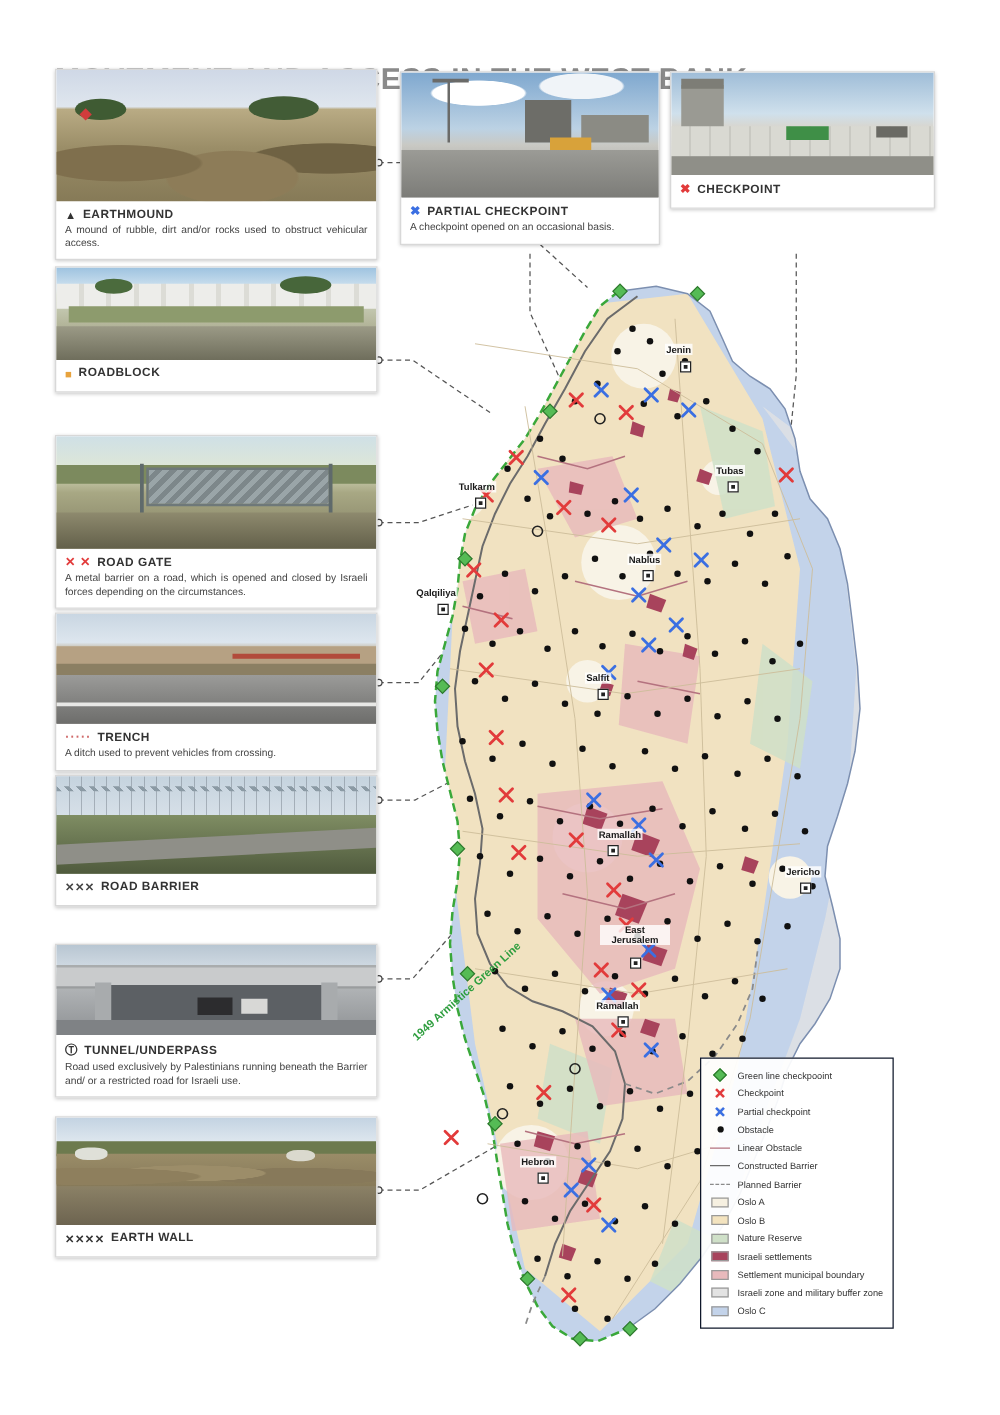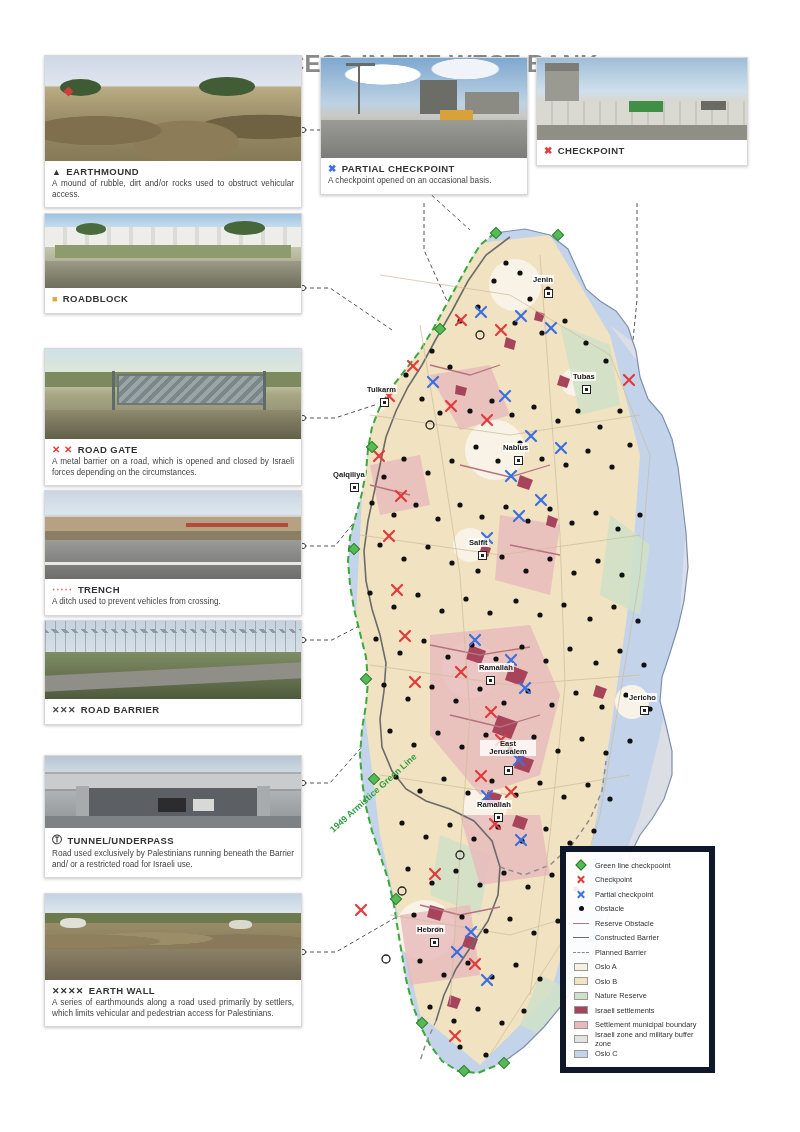--- a/index.html
+++ b/index.html
@@ -57,21 +57,21 @@
     color: #444;
     text-align: justify;
   }
 
   
   #legend {
     position: absolute;
     left: 560px; top: 846px;
     width: 155px;
     background: rgba(255,255,255,0.93);
-    border: 6px solid #0f172a;
+    border: 1px solid #0f172a;
     padding: 6px 7px;
   }
   #legend .row {
     display: flex;
     align-items: center;
     gap: 6px;
     height: 14.5px;
     font-size: 7.4px;
     color: #333;
   }
@@ -681,21 +681,21 @@
   <div class="row">
     <span class="sym">
         <span class="sym-obst"></span>
       </span>
     <span>Obstacle</span>
   </div>
   <div class="row">
     <span class="sym">
         <span class="line-lin"></span>
       </span>
-    <span>Reserve Obstacle</span>
+    <span>Linear Obstacle</span>
   </div>
   <div class="row">
     <span class="sym">
         <span class="line-con"></span>
       </span>
     <span>Constructed Barrier</span>
   </div>
   <div class="row">
     <span class="sym">
         <span class="line-pln"></span>
@@ -896,15 +896,14 @@
         linear-gradient(#9a8c68,#877a59);"></div>
     <div style="position:absolute;left:0;right:0;bottom:0;height:36%;background:linear-gradient(#8b8166,#6d6450);"></div>
     <div style="position:absolute;left:6%;top:28%;width:10%;height:12%;background:#dfe0d8;border-radius:40%;"></div>
     <div style="position:absolute;left:72%;top:30%;width:9%;height:11%;background:#dad9ce;border-radius:40%;"></div>
   </div>
   <div class="cap">
     <div class="ttl">
       <span class="cap-icon" style="color:#333;font-size:9px;">✕✕✕✕</span>
       <span>EARTH WALL</span>
     </div>
-    <div class="dsc">A series of earthmounds along a road used primarily by settlers, which limits vehicular and pedestrian access for Palestinians.</div>
   </div>
 </div>
 
 </body></html>

